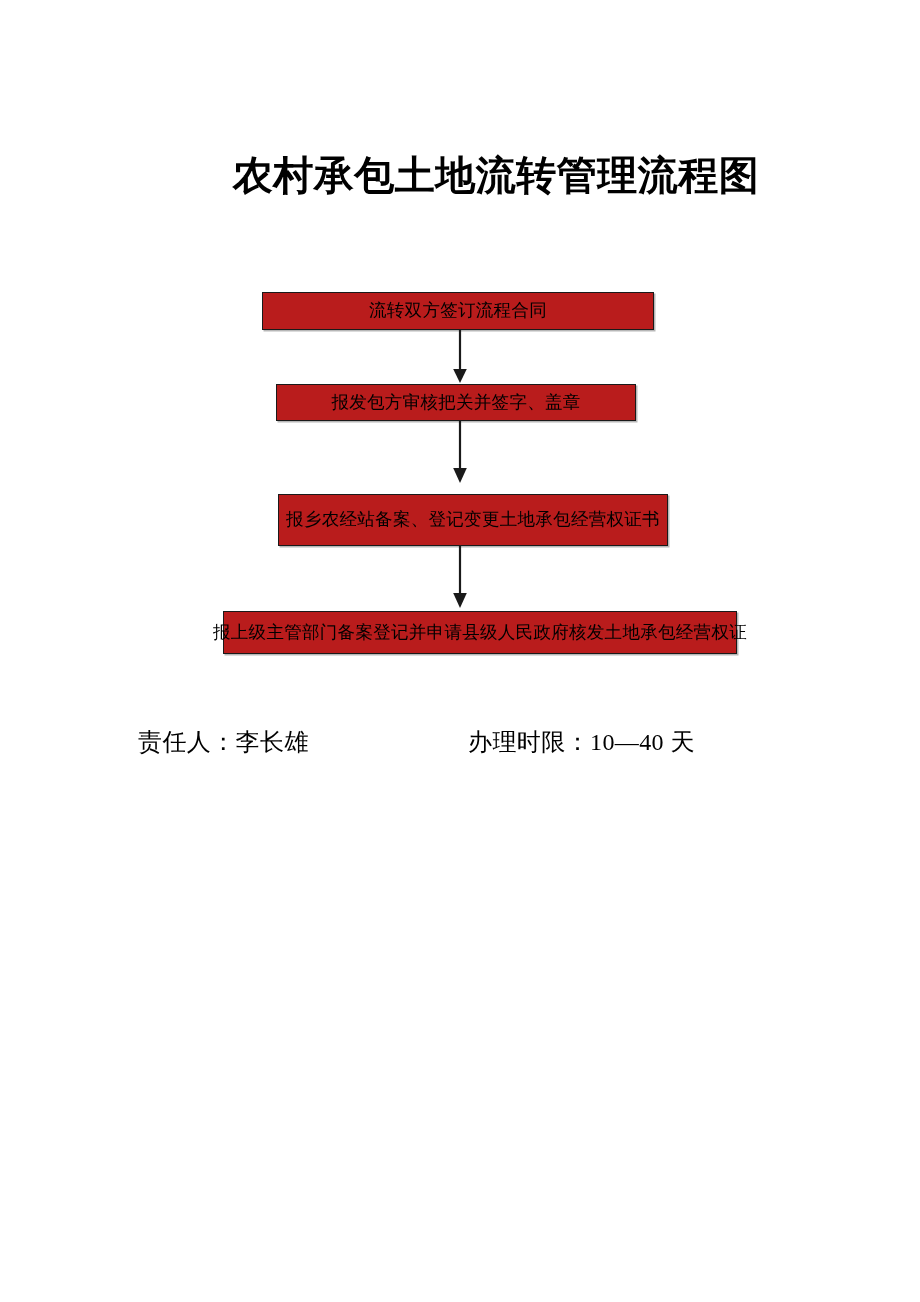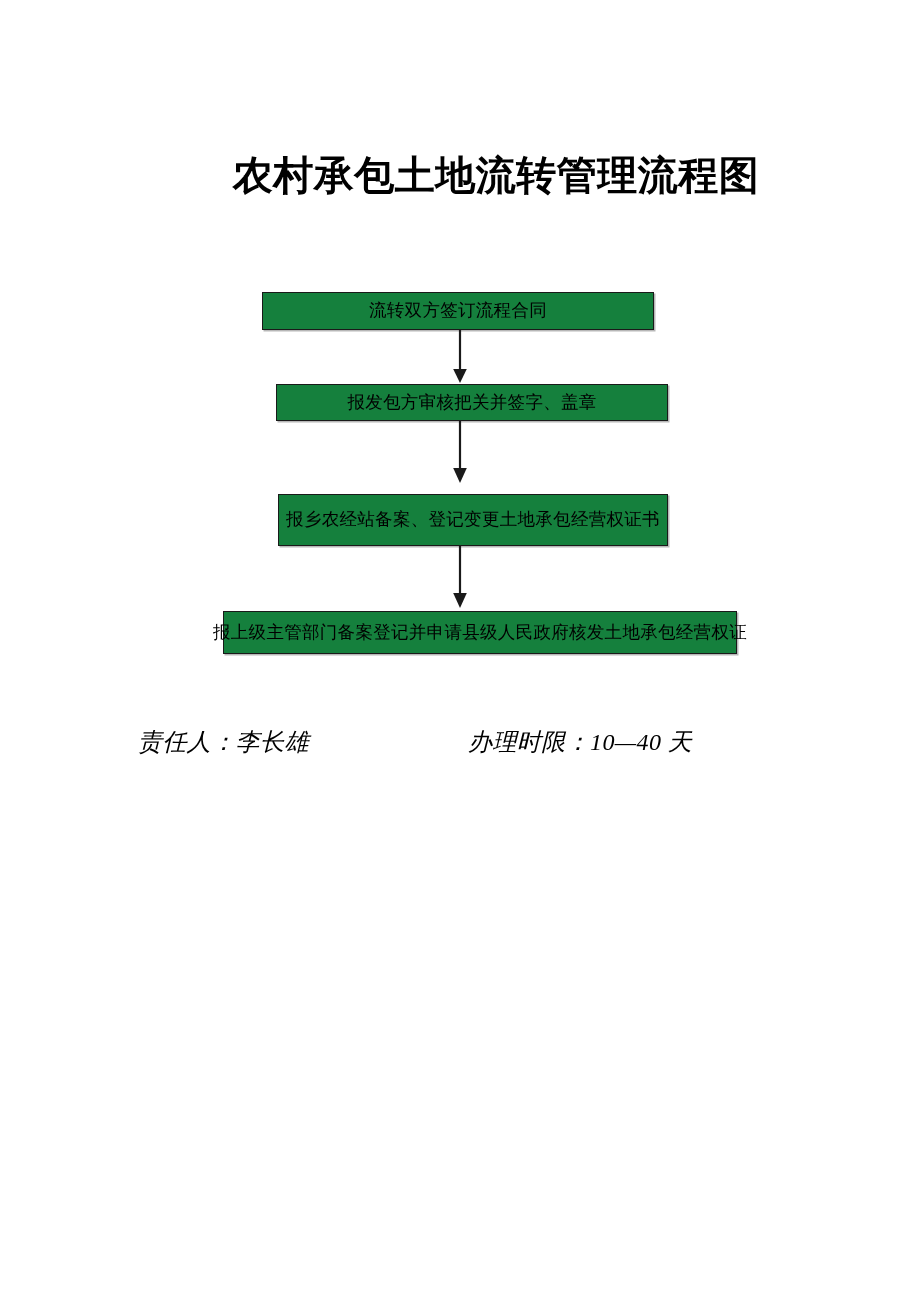--- a/index.html
+++ b/index.html
@@ -38,37 +38,37 @@
     white-space: nowrap;
     font-family: "Liberation Serif", "DejaVu Serif", serif;
     margin-left: 36px;
   }
 
   
   .flow-box {
     position: absolute;
     box-sizing: border-box;
     border: 1.6px solid #1a1a1a;
-    background: #15803d;
+    background: #b91c1c;
     box-shadow: 1.5px 1.5px 0 0 #b7b7b7;
     display: flex;
     align-items: center;
     justify-content: center;
     text-align: center;
   }
   .flow-box .box-label {
     font-size: 17.5px;
     line-height: 1.25;
     letter-spacing: 0.3px;
     white-space: nowrap;
     font-family: "Liberation Serif", "DejaVu Serif", serif;
   }
 
   #box-1 { left: 262px; top: 292px;  width: 392px; height: 38px; }
-  #box-2 { left: 276px; top: 384px;  width: 392px; height: 37px; }
+  #box-2 { left: 276px; top: 384px;  width: 360px; height: 37px; }
   #box-3 { left: 278px; top: 494px;  width: 390px; height: 52px; }
   #box-4 { left: 223px; top: 611px;  width: 514px; height: 43px; }
 
   
   .flow-arrow {
     position: absolute;
     width: 22px;
   }
   .flow-arrow svg { display: block; }
 
@@ -85,21 +85,20 @@
     height: 40px;
   }
   .footer-field {
     position: absolute;
     top: 0;
     font-size: 24px;
     line-height: 40px;
     white-space: nowrap;
     letter-spacing: 0.4px;
     font-family: "Liberation Serif", "DejaVu Serif", serif;
-    font-style: italic;
   }
   #footer-responsible { left: 138px; }
   #footer-timelimit  { left: 468px; }
 </style>
 </head>
 <body>
 
 <div id="page">
 
   <div class="doc-title">农村承包土地流转管理流程图</div>

